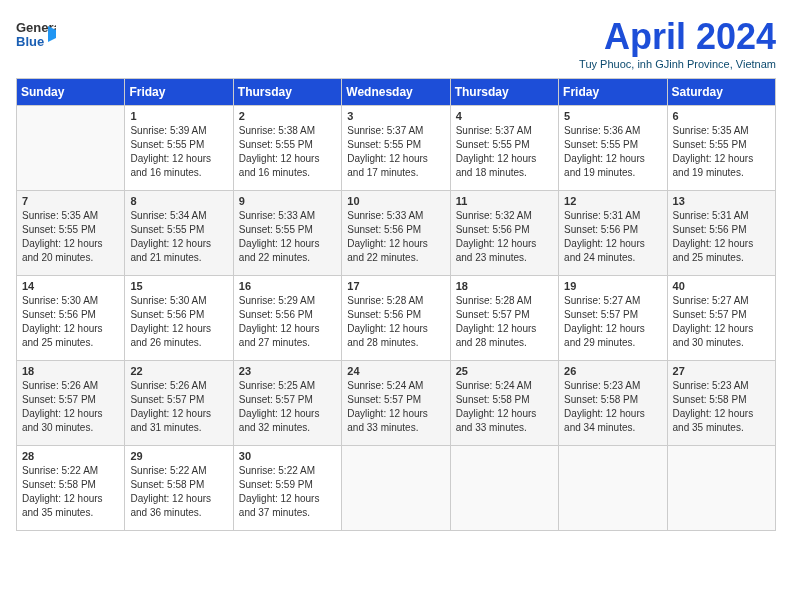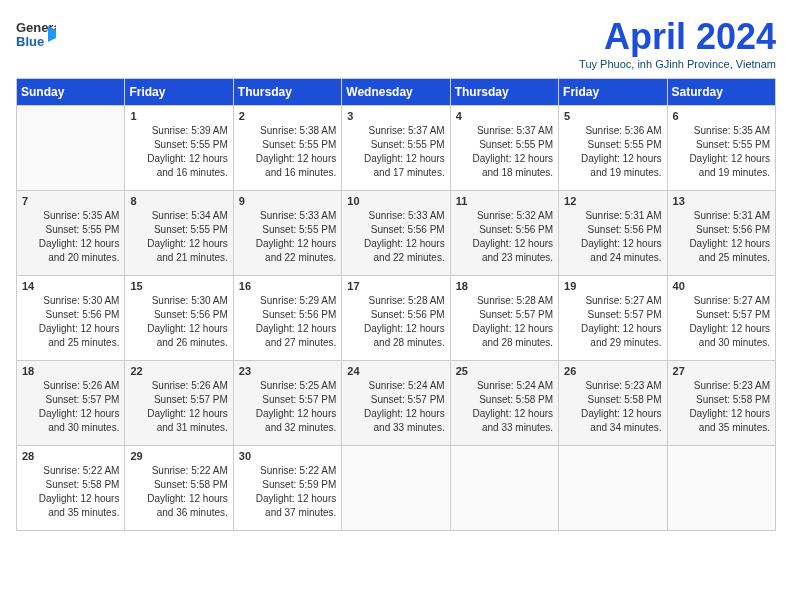--- a/index.html
+++ b/index.html
@@ -62,21 +62,20 @@
     }
     .day-num {
       font-weight: bold;
       font-size: 11px;
       display: block;
       margin-bottom: 2px;
     }
     .cell-content {
       font-size: 10px;
       line-height: 1.4;
-      text-align: right;
     }
     .empty { background: #f9f9f9 !important; }
   </style>
 </head>
 <body>
 
 <div class="header">
   <div class="logo">
     <div>
       <svg width="40" height="36" viewBox="0 0 40 36">

